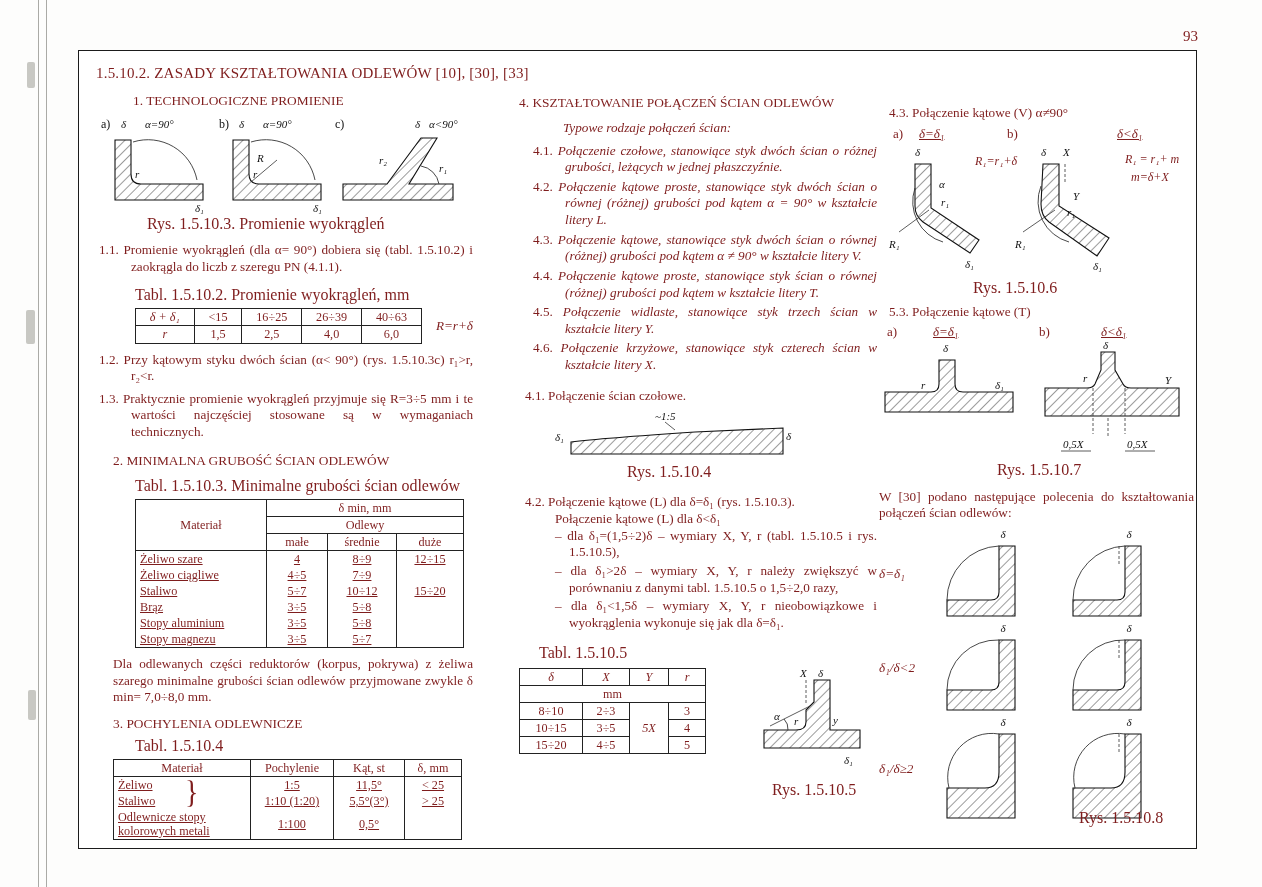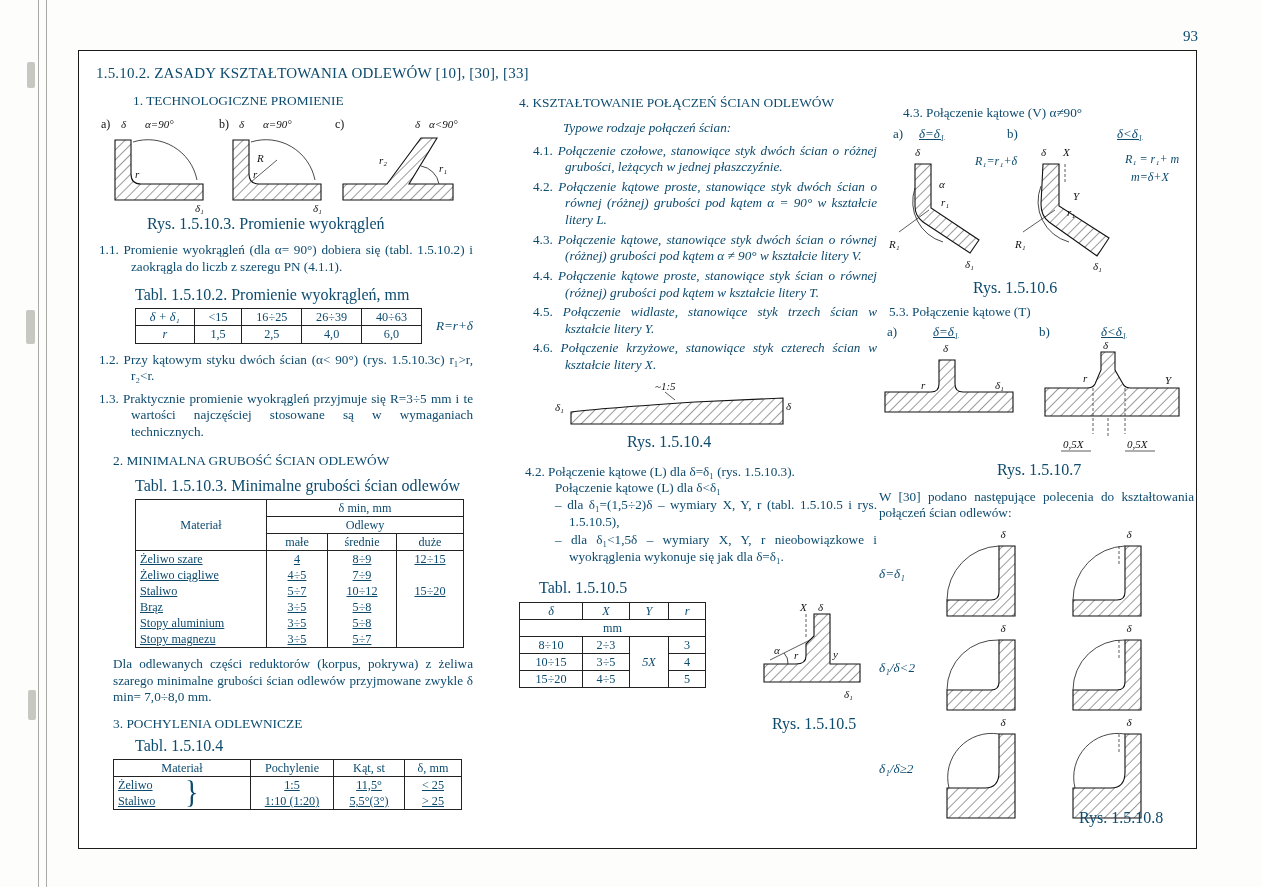--- a/index.html
+++ b/index.html
@@ -1,16 +1,16 @@
 <!DOCTYPE html>
 <html><head>
 <meta charset="utf-8">
 <style>
   html,body{margin:0;padding:0;background:#e9e9e6;}
-  .page{position:relative;width:1262px;height:887px;background:#fdfdfc;font-family:"Liberation Serif","DejaVu Serif",serif;color:#0c4a6e;overflow:hidden;}
+  .page{position:relative;width:1262px;height:887px;background:#fdfdfc;font-family:"Liberation Serif","DejaVu Serif",serif;color:#7f1d1d;overflow:hidden;}
   .vline{position:absolute;top:0;height:887px;width:1px;background:#aaaaa6;}
   .smudge{position:absolute;background:#c8c8c3;border-radius:2px;}
   .pageno{position:absolute;right:64px;top:28px;font-size:15px;}
   .frame{position:absolute;left:78px;top:50px;width:1117px;height:797px;border:1.5px solid #1b1b1b;background:#fff;}
   .title{position:absolute;left:17px;top:14px;font-size:15px;letter-spacing:.2px;white-space:nowrap;}
   .col{position:absolute;font-size:13.2px;line-height:1.26;}
   .col1{left:20px;top:42px;width:374px;}
   .col2{left:440px;top:44px;width:358px;}
   .col3{left:800px;top:54px;width:315px;}
   .sh{font-size:13.4px;}
@@ -207,52 +207,60 @@
                 <td>1:5</td>
                 <td>11,5°</td>
                 <td>&lt; 25</td>
               </tr>
           <tr class="nb">
                 <td class="l">Staliwo</td>
                 <td>1:10 (1:20)</td>
                 <td>5,5°(3°)</td>
                 <td>&gt; 25</td>
               </tr>
+          <tr class="nb">
+                <td class="l">Odlewnicze stopy kolorowych metali</td>
+                <td>1:100</td>
+                <td>0,5°</td>
+                <td></td>
+              </tr>
         </tbody>
           </table>
         <span class="brace">}</span>
       </div>
     </div>
 
     <div class="col col2">
       <div class="sh">4. KSZTAŁTOWANIE POŁĄCZEŃ ŚCIAN ODLEWÓW</div>
       <div class="it ml44 mt8">Typowe rodzaje połączeń ścian:</div>
 
       <div class="mt6 ml14">
         <div class="item p hang32"><span class="up">4.1.</span> <span class="it">Połączenie czołowe, stanowiące styk dwóch ścian o różnej grubości, leżących w jednej płaszczyźnie.</span></div>
         <div class="item p hang32"><span class="up">4.2.</span> <span class="it">Połączenie kątowe proste, stanowiące styk dwóch ścian o równej (różnej) grubości pod kątem α = 90° w kształcie litery L.</span></div>
         <div class="item p hang32"><span class="up">4.3.</span> <span class="it">Połączenie kątowe, stanowiące styk dwóch ścian o równej (różnej) grubości pod kątem α ≠ 90° w kształcie litery V.</span></div>
         <div class="item p hang32"><span class="up">4.4.</span> <span class="it">Połączenie kątowe proste, stanowiące styk ścian o równej (różnej) grubości pod kątem w kształcie litery T.</span></div>
         <div class="item p hang32"><span class="up">4.5.</span> <span class="it">Połączenie widlaste, stanowiące styk trzech ścian w kształcie litery Y.</span></div>
         <div class="item p hang32"><span class="up">4.6.</span> <span class="it">Połączenie krzyżowe, stanowiące styk czterech ścian w kształcie litery X.</span></div>
       </div>
 
+      <div class="ml6 mt14">4.1. Połączenie ścian czołowe.</div>
       <svg width="240" height="52" class="mt6" style="margin-left:36px">
         <text x="100" y="10">~1:5</text>
         <path class="wall" d="M16,32 L16,44 L228,44 L228,18 L140,22 C80,26 40,29 16,32 Z"></path>
         <text x="0" y="31">δ₁</text>
         <text x="231" y="30">δ</text>
         <line class="thin" x1="110" y1="12" x2="120" y2="20"></line>
       </svg>
       <div class="figcap" style="margin-left:108px">Rys. 1.5.10.4</div>
 
       <div class="mt12 ml6">
         <div class="p hang32">4.2. Połączenie kątowe (L) dla δ=δ₁  (rys. 1.5.10.3).</div>
         <div class="ml30">Połączenie kątowe (L) dla δ&lt;δ₁</div>
         <div class="p ml30" style="padding-left:14px;text-indent:-14px">– dla  δ₁=(1,5÷2)δ – wymiary X, Y, r  (tabl. 1.5.10.5 i rys. 1.5.10.5),</div>
+        <div class="p ml30" style="padding-left:14px;text-indent:-14px;margin-top:2px">– dla  δ₁&gt;2δ – wymiary  X, Y, r  należy zwiększyć w porównaniu z danymi tabl. 1.5.10.5 o 1,5÷2,0 razy,</div>
         <div class="p ml30" style="padding-left:14px;text-indent:-14px;margin-top:2px">– dla  δ₁&lt;1,5δ – wymiary  X, Y, r  nieobowiązkowe i wyokrąglenia wykonuje się jak dla  δ=δ₁.</div>
       </div>
 
       <div class="figcap ml20 mt12">Tabl. 1.5.10.5</div>
       <div class="t5row">
         <table>
           <tbody>
               <tr>
             <td class="it" style="width:54px">δ</td>
             <td class="it" style="width:38px">X</td>
@@ -292,21 +300,21 @@
             <text x="34" y="57">r</text>
             <text x="73" y="56">y</text>
             <text x="84" y="96">δ₁</text>
           </svg>
           <div class="figcap" style="margin-left:12px;margin-top:12px">Rys. 1.5.10.5</div>
         </div>
       </div>
     </div>
 
     <div class="col col3">
-      <div style="margin-left:24px">4.3. Połączenie kątowe (V)  α≠90°</div>
+      <div style="margin-left:10px">4.3. Połączenie kątowe (V)  α≠90°</div>
 
       <div class="f6wrap">
         <span class="flab up" style="left:14px;top:0">a)</span>
         <span class="flab it u" style="left:40px;top:0">δ=δ₁</span>
         <span class="flab up" style="left:128px;top:0">b)</span>
         <span class="flab it u" style="left:238px;top:0">δ&lt;δ₁</span>
         <span class="flab it" style="left:96px;top:28px;font-size:12px">R₁=r₁+δ</span>
         <span class="flab it" style="left:246px;top:26px;font-size:12px">R₁ = r₁+ m</span>
         <span class="flab it" style="left:252px;top:44px;font-size:12px">m=δ+X</span>
         <svg width="120" height="132" style="position:absolute;left:2px;top:18px">

